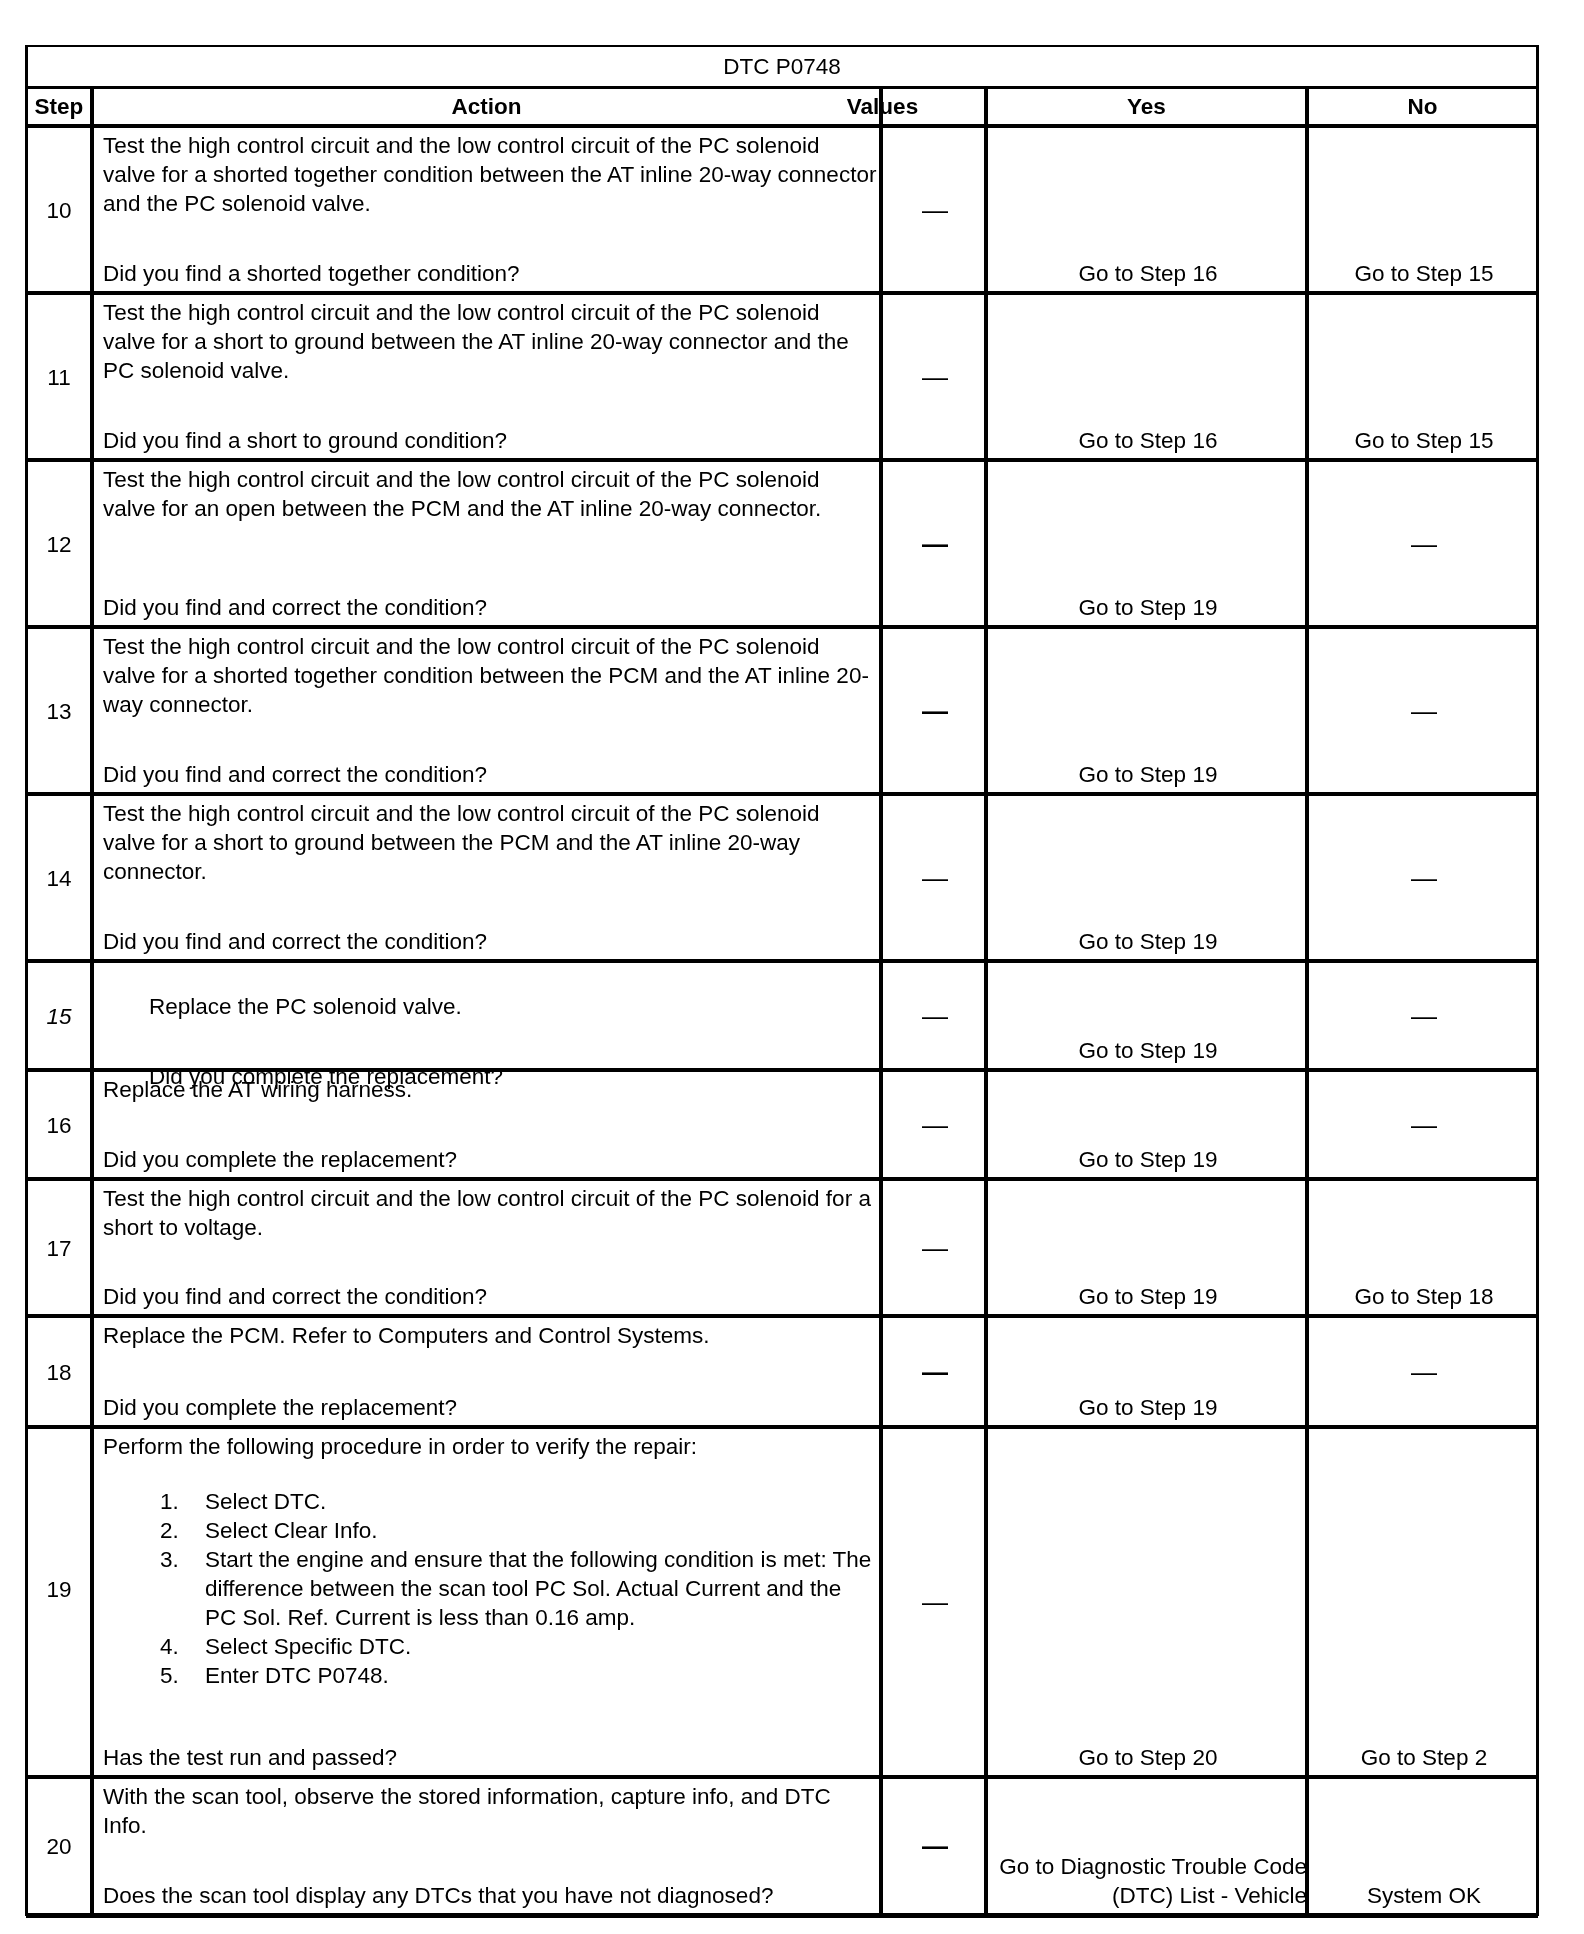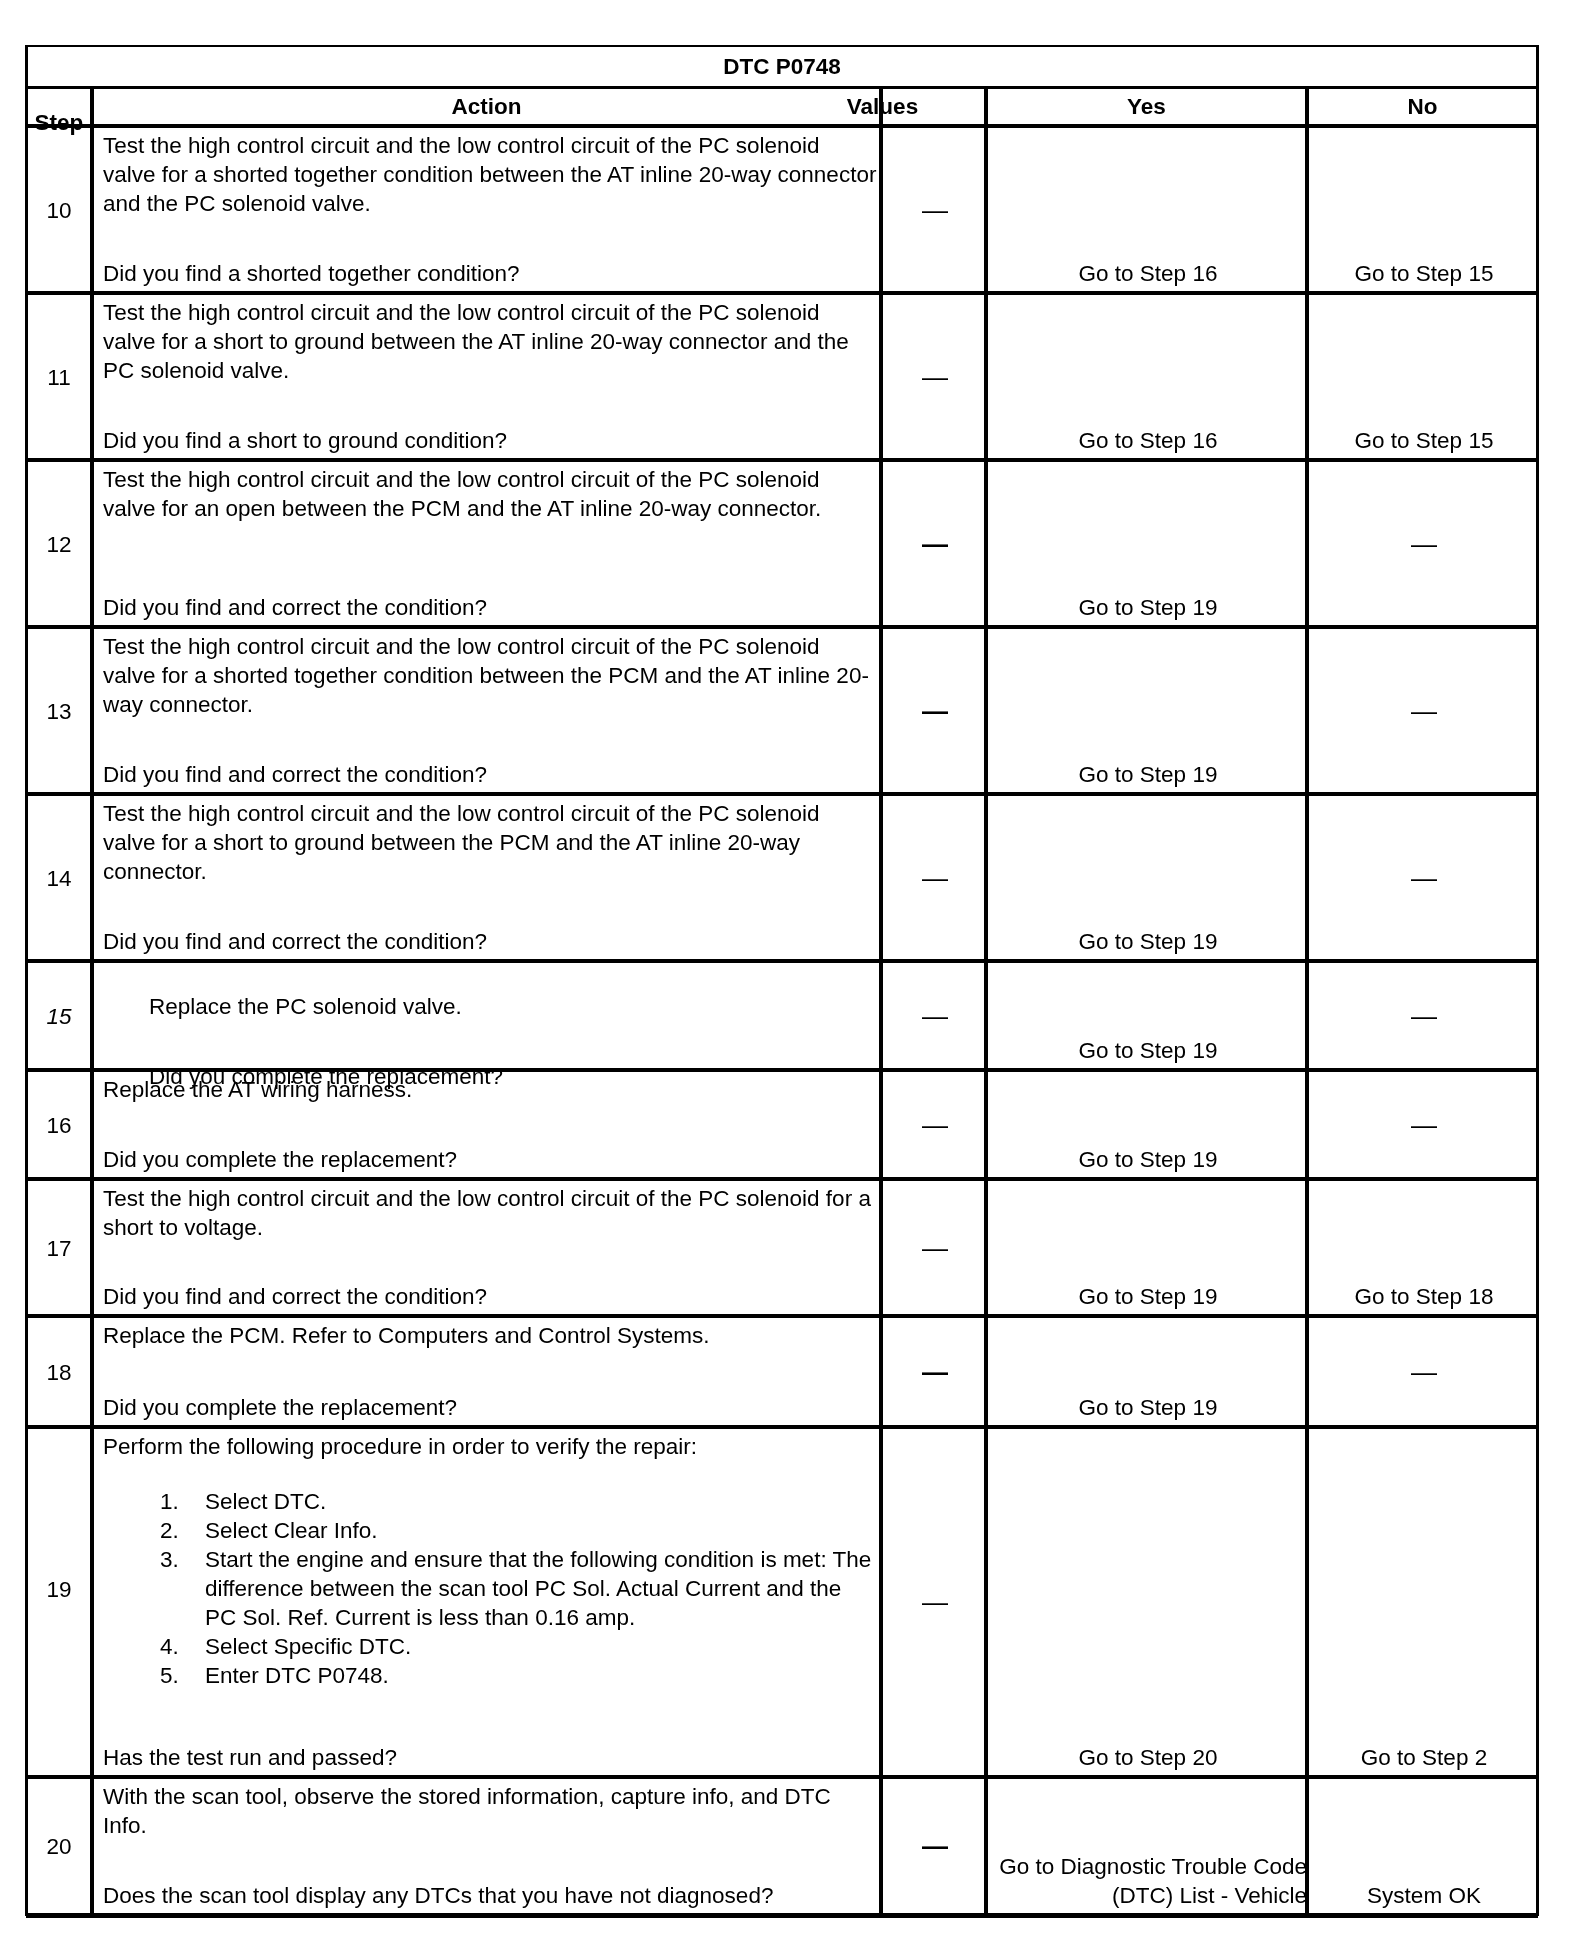--- a/index.html
+++ b/index.html
@@ -3,39 +3,39 @@
 <meta charset="utf-8">
 <style>
   html, body { margin:0; padding:0; background:#ffffff; }
   body { width:1584px; height:1934px; position:relative; overflow:hidden;
          font-family:"Liberation Sans", sans-serif; color:#000; }
   #tbl { position:absolute; left:26px; top:46px; width:1512px; height:1868px;
          box-sizing:border-box; }
   .hline { position:absolute; left:26px; width:1512px; height:4px; background:#000; }
   .vline { position:absolute; width:4px; background:#000; }
   .cell { position:absolute; box-sizing:border-box; font-size:22.5px; line-height:29px; }
-  .title { font-weight:bold; text-align:right; display:flex; align-items:center; justify-content:center; }
+  .title { font-weight:normal; text-align:right; display:flex; align-items:center; justify-content:center; }
   .hdr { font-weight:bold; text-align:center; display:flex; align-items:center; justify-content:center; }
   .stepnum { display:flex; align-items:center; justify-content:center; }
   .action { padding:3px 4px 0 8px; display:flex; flex-direction:column; }
   .action .q { margin-top:auto; padding-bottom:4px; }
   .val { display:flex; align-items:center; justify-content:center; font-size:26px; }
   .val.bold { font-weight:bold; }
   .res { display:flex; align-items:flex-end; justify-content:center; text-align:right; padding-bottom:4px; }
   .res.dash { align-items:center; font-size:26px; padding-bottom:0; }
   ol { margin:26px 0 0 0; padding-left:82px; }
   ol li { padding-left:20px; }
 </style>
 </head>
 <body>
 
 <div id="tbl"></div>
 
 <div class="cell title" style="left:26px;top:46px;width:1512px;height:41px;">DTC P0748</div>
-<div class="cell hdr" style="left:26px;top:103px;width:66px;height:38px;">Step</div>
+<div class="cell hdr" style="left:26px;top:87px;width:66px;height:38px;">Step</div>
 <div class="cell hdr" style="left:92px;top:87px;width:789px;height:38px;">Action</div>
 <div class="cell hdr" style="left:830px;top:87px;width:105px;height:38px;">Values</div>
 <div class="cell hdr" style="left:986px;top:87px;width:321px;height:38px;">Yes</div>
 <div class="cell hdr" style="left:1307px;top:87px;width:231px;height:38px;">No</div>
 
 <div id="rows">
     <div class="cell stepnum" style="left: 26px; top: 128px; width: 66px; height: 164px;">10</div>
     <div class="cell action" style="left: 95px; top: 128px; width: 786px; height: 164px;">
       <div>Test the high control circuit and the low control circuit of the PC solenoid valve for a shorted together condition between the AT inline 20-way connector and the PC solenoid valve.</div>
       <div class="q">Did you find a shorted together condition?</div>

